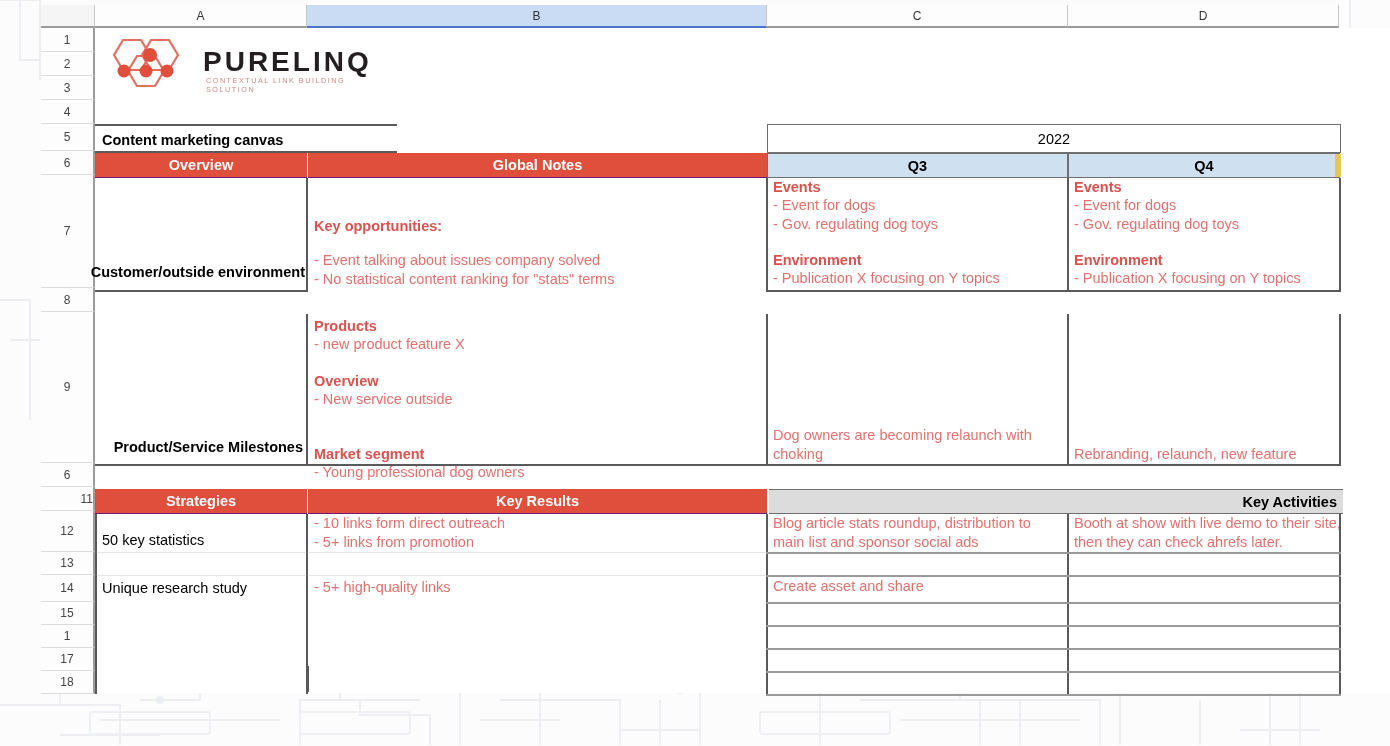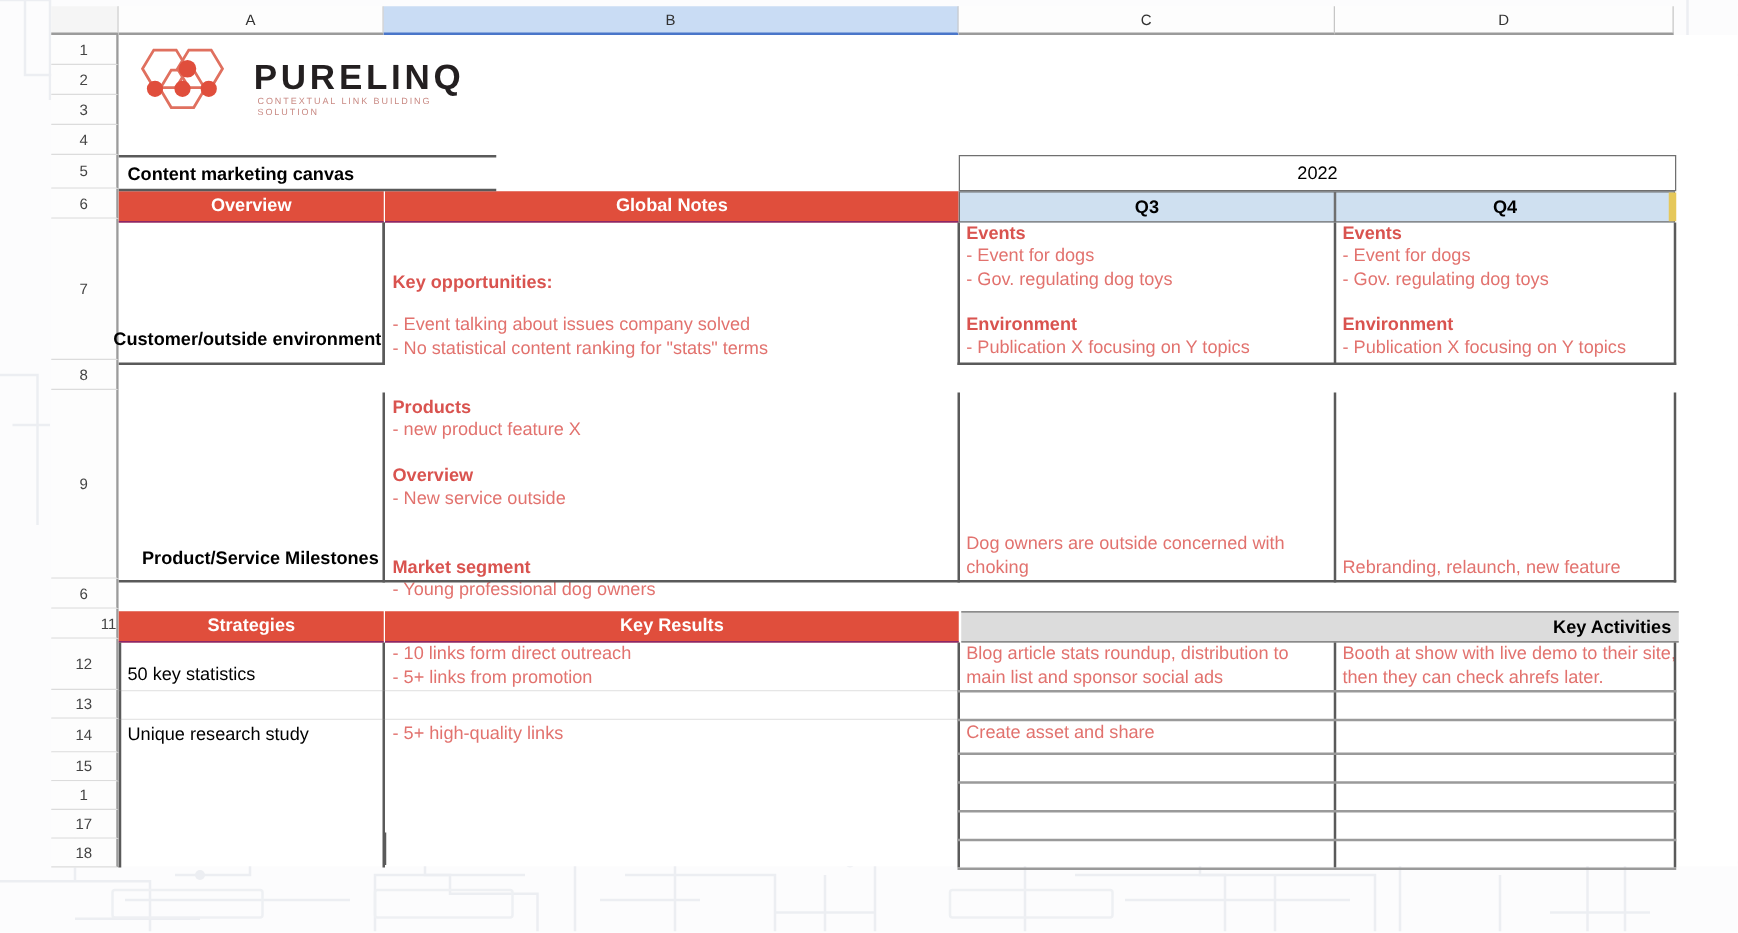--- a/index.html
+++ b/index.html
@@ -298,21 +298,21 @@
 
     <div class="cell black" style="left:-8px;top:407px;width:220px;height:24px;display:flex;align-items:center;justify-content:flex-end;">Product/Service Milestones</div>
 
     <div class="cell redbold" style="left:214px;top:288px;width:450px;">Products</div>
     <div class="cell" style="left:214px;top:306px;width:450px;">- new product feature X</div>
     <div class="cell redbold" style="left:214px;top:343px;width:450px;">Overview</div>
     <div class="cell" style="left:214px;top:361px;width:450px;">- New service outside</div>
     <div class="cell redbold" style="left:214px;top:416px;width:450px;">Market segment</div>
     <div class="cell" style="left:214px;top:434px;width:450px;">- Young professional dog owners</div>
 
-    <div class="cell" style="left:673px;top:397px;width:292px;">Dog owners are outside concerned with choking</div>
+    <div class="cell" style="left:673px;top:397px;width:292px;">Dog owners are becoming relaunch with choking</div>
     <div class="cell" style="left:974px;top:416px;width:276px;">Rebranding, relaunch, new feature</div>
 
     <div class="hdr" style="left:0px;top:461px;width:212px;height:25px;">
       <span>Strategies</span>
     </div>
     <div class="hdr" style="left:213px;top:461px;width:459px;height:25px;">
       <span>Key Results</span>
     </div>
     <div class="grayhdr" style="left:674px;top:461px;width:574px;height:25px;">
       <span>Key Activities</span>

